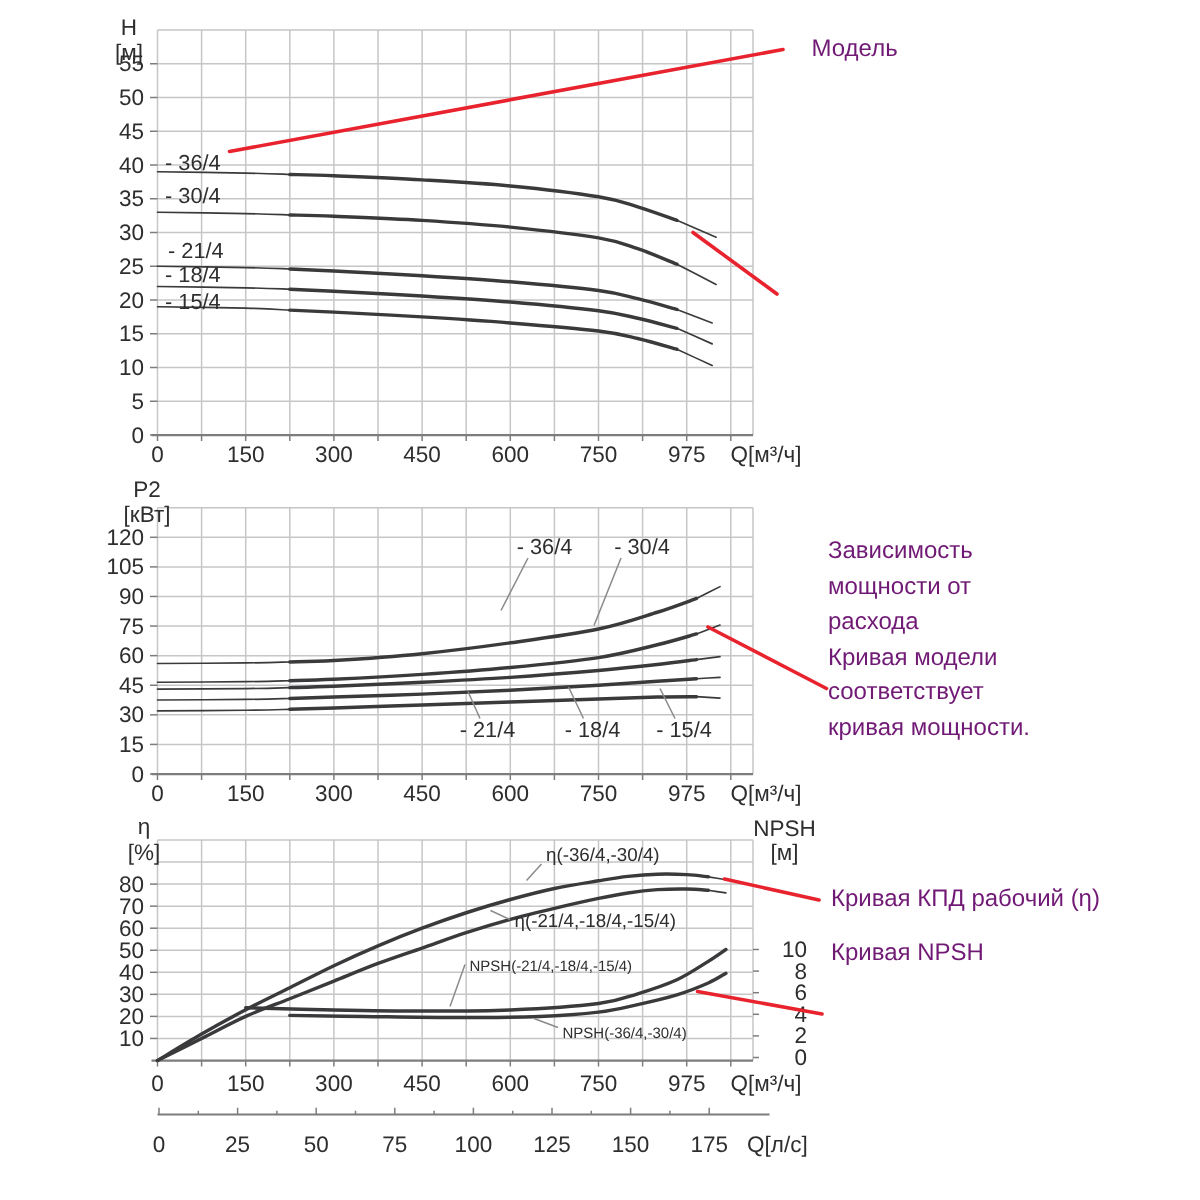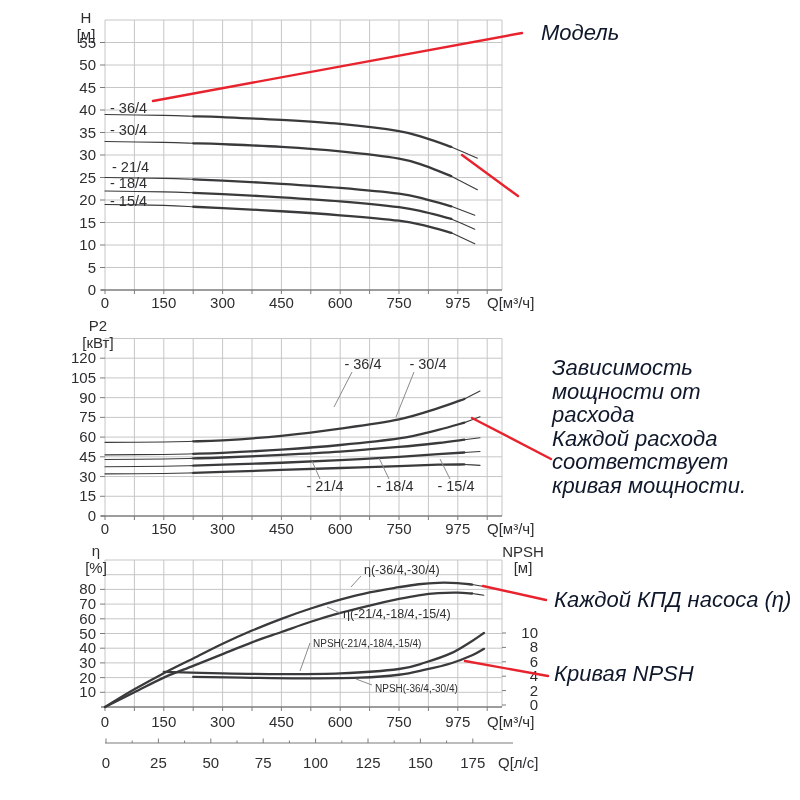--- a/index.html
+++ b/index.html
@@ -1,24 +1,24 @@
 <!DOCTYPE html>
 <html><head>
 <meta charset="utf-8">
 <style>
   html,body{margin:0;padding:0;background:#ffffff;}
   .page{position:relative;width:800px;height:800px;background:#ffffff;overflow:hidden;
         font-family:"Liberation Sans",sans-serif;}
   #charts{position:absolute;left:0;top:0;font-family:"Liberation Sans",sans-serif;}
-  .ann{position:absolute;color:#0f172a;font-size:22px;line-height:23.5px;white-space:pre-line;font-style:italic;}
+  .ann{position:absolute;color:#701a75;font-size:16px;line-height:23.5px;white-space:pre-line;}
   #ann-model{left:541px;top:21px;}
   #ann-flow{left:544px;top:55px;width:235px;}
   #ann-power{left:552px;top:356px;width:235px;}
   #ann-eff{left:554px;top:588px;}
-  #ann-npsh{left:554px;top:662px;}
+  #ann-npsh{left:554px;top:624px;}
 </style>
 </head>
 <body>
 
 <div class="page">
   <svg id="charts" width="800" height="800">
       <g>
         <g stroke="#c6c6c6" stroke-width="1">
           <line x1="105" y1="20" x2="105" y2="290"></line>
           <line x1="134.4" y1="20" x2="134.4" y2="290"></line>
@@ -362,18 +362,18 @@
         <line x1="372" y1="685" x2="356" y2="679" stroke="#8a8a8a" stroke-width="1"></line>
         <text x="375" y="692" font-size="10" text-anchor="start" fill="#2e2e30">NPSH(-36/4,-30/4)</text>
         <line x1="483" y1="586" x2="546" y2="600" stroke="#e8232e" stroke-width="2.4" stroke-linecap="round"></line>
         <line x1="465" y1="661" x2="548" y2="676" stroke="#e8232e" stroke-width="2.4" stroke-linecap="round"></line>
       </g>
     </svg>
   <div class="ann" id="ann-model">Модель</div>
   <div class="ann" id="ann-power">Зависимость
 мощности от
 расхода
-Каждой расхода
+Кривая модели
 соответствует
 кривая мощности.</div>
-  <div class="ann" id="ann-eff">Каждой КПД насоса (η)</div>
+  <div class="ann" id="ann-eff">Кривая КПД рабочий (η)</div>
   <div class="ann" id="ann-npsh">Кривая NPSH</div>
 </div>
 
 </body></html>

